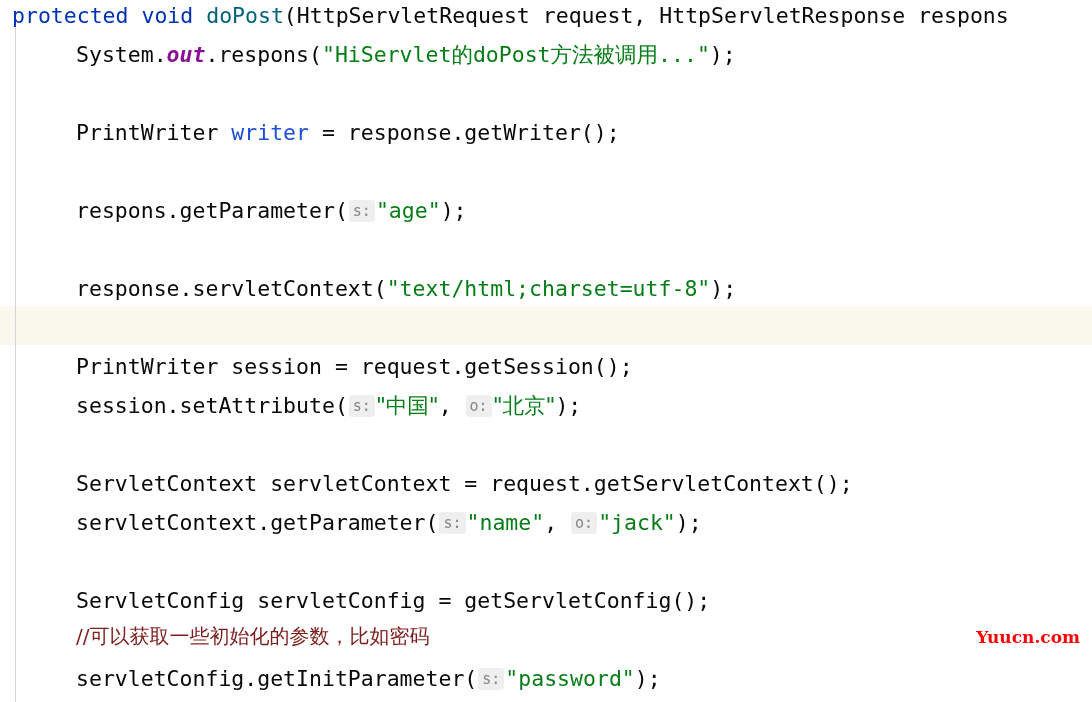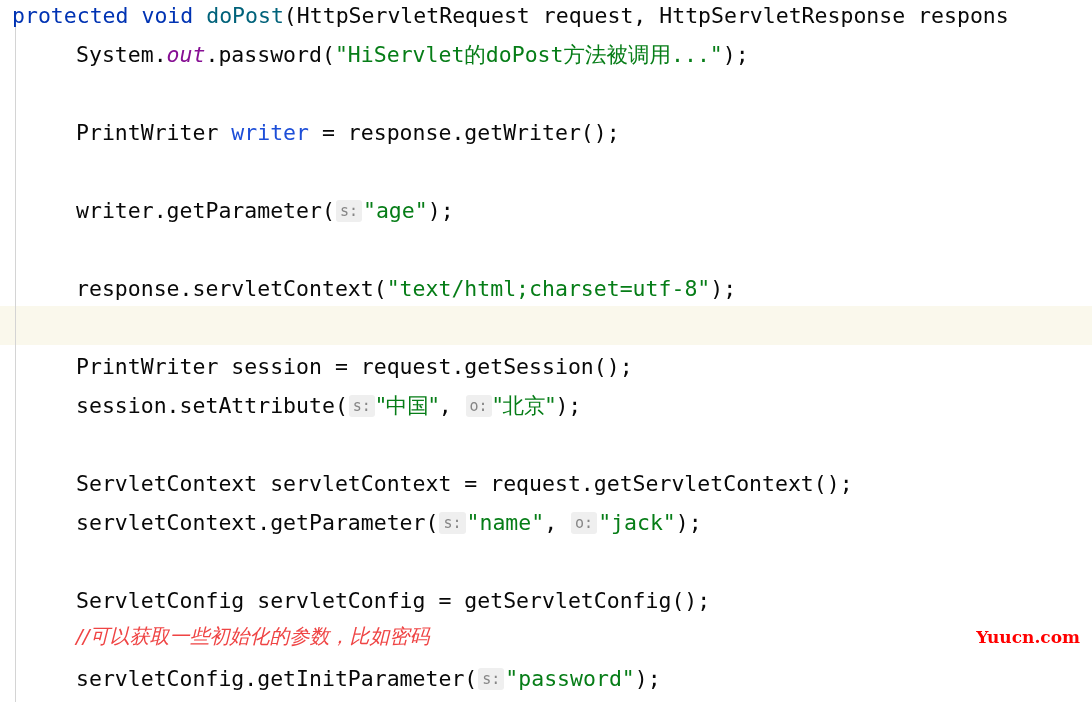--- a/index.html
+++ b/index.html
@@ -61,23 +61,23 @@
     color: #080808;
   }
 
   .ind0 { padding-left: 12px; }
   .ind1 { padding-left: 76px; }
 
   
   .kw      { color: #0033b3; }          
   .method  { color: #00627a; }          
   .str     { color: #067d17; }          
-  .field   { color: #871094; font-style: italic; }  
+  .field   { color: #871094; font-style: italic; font-weight: bold; }  
   .unused  { color: #1d4ed8; }
-  .cmt-cn  { color: #ef4444; font-style: italic; }
+  .cmt-cn  { color: #7f1d1d; }
   .plain   { color: #080808; }
 
   
   .hint {
     background: #efefef;
     color: #868686;
     font-size: 15px;
     border-radius: 3px;
     padding: 2px 4px 2px 4px;
     margin: 0 1px 0 1px;
@@ -105,25 +105,25 @@
 
 <div id="editor">
 
   <div class="caret-row-highlight"></div>
   <div class="indent-guide"></div>
 
   <div class="code-layer">
 
     <div class="line ind0" style="top:-4px;"><span class="kw">protected</span><span class="plain"> </span><span class="kw">void</span><span class="plain"> </span><span class="method">doPost</span><span class="plain">(HttpServletRequest request, HttpServletResponse respons</span></div>
 
-    <div class="line ind1" style="top:35px;"><span class="plain">System.</span><span class="field">out</span><span class="plain">.password(</span><span class="str">"HiServlet的doPost方法被调用..."</span><span class="plain">);</span></div>
+    <div class="line ind1" style="top:35px;"><span class="plain">System.</span><span class="field">out</span><span class="plain">.respons(</span><span class="str">"HiServlet的doPost方法被调用..."</span><span class="plain">);</span></div>
 
     <div class="line ind1" style="top:113px;"><span class="plain">PrintWriter </span><span class="unused">writer</span><span class="plain"> = response.getWriter();</span></div>
 
-    <div class="line ind1" style="top:191px;"><span class="plain">writer.getParameter(</span><span class="hint">s:</span><span class="str">"age"</span><span class="plain">);</span></div>
+    <div class="line ind1" style="top:191px;"><span class="plain">respons.getParameter(</span><span class="hint">s:</span><span class="str">"age"</span><span class="plain">);</span></div>
 
     <div class="line ind1" style="top:269px;"><span class="plain">response.servletContext(</span><span class="str">"text/html;charset=utf-8"</span><span class="plain">);</span></div>
 
     <div class="line ind1" style="top:347px;"><span class="plain">PrintWriter session = request.getSession();</span></div>
 
     <div class="line ind1" style="top:386px;"><span class="plain">session.setAttribute(</span><span class="hint">s:</span><span class="str cn">"中国"</span><span class="plain">, </span><span class="hint">o:</span><span class="str cn">"北京"</span><span class="plain">);</span></div>
 
     <div class="line ind1" style="top:464px;"><span class="plain">ServletContext servletContext = request.getServletContext();</span></div>
 
     <div class="line ind1" style="top:503px;"><span class="plain">servletContext.getParameter(</span><span class="hint">s:</span><span class="str">"name"</span><span class="plain">, </span><span class="hint">o:</span><span class="str">"jack"</span><span class="plain">);</span></div>

